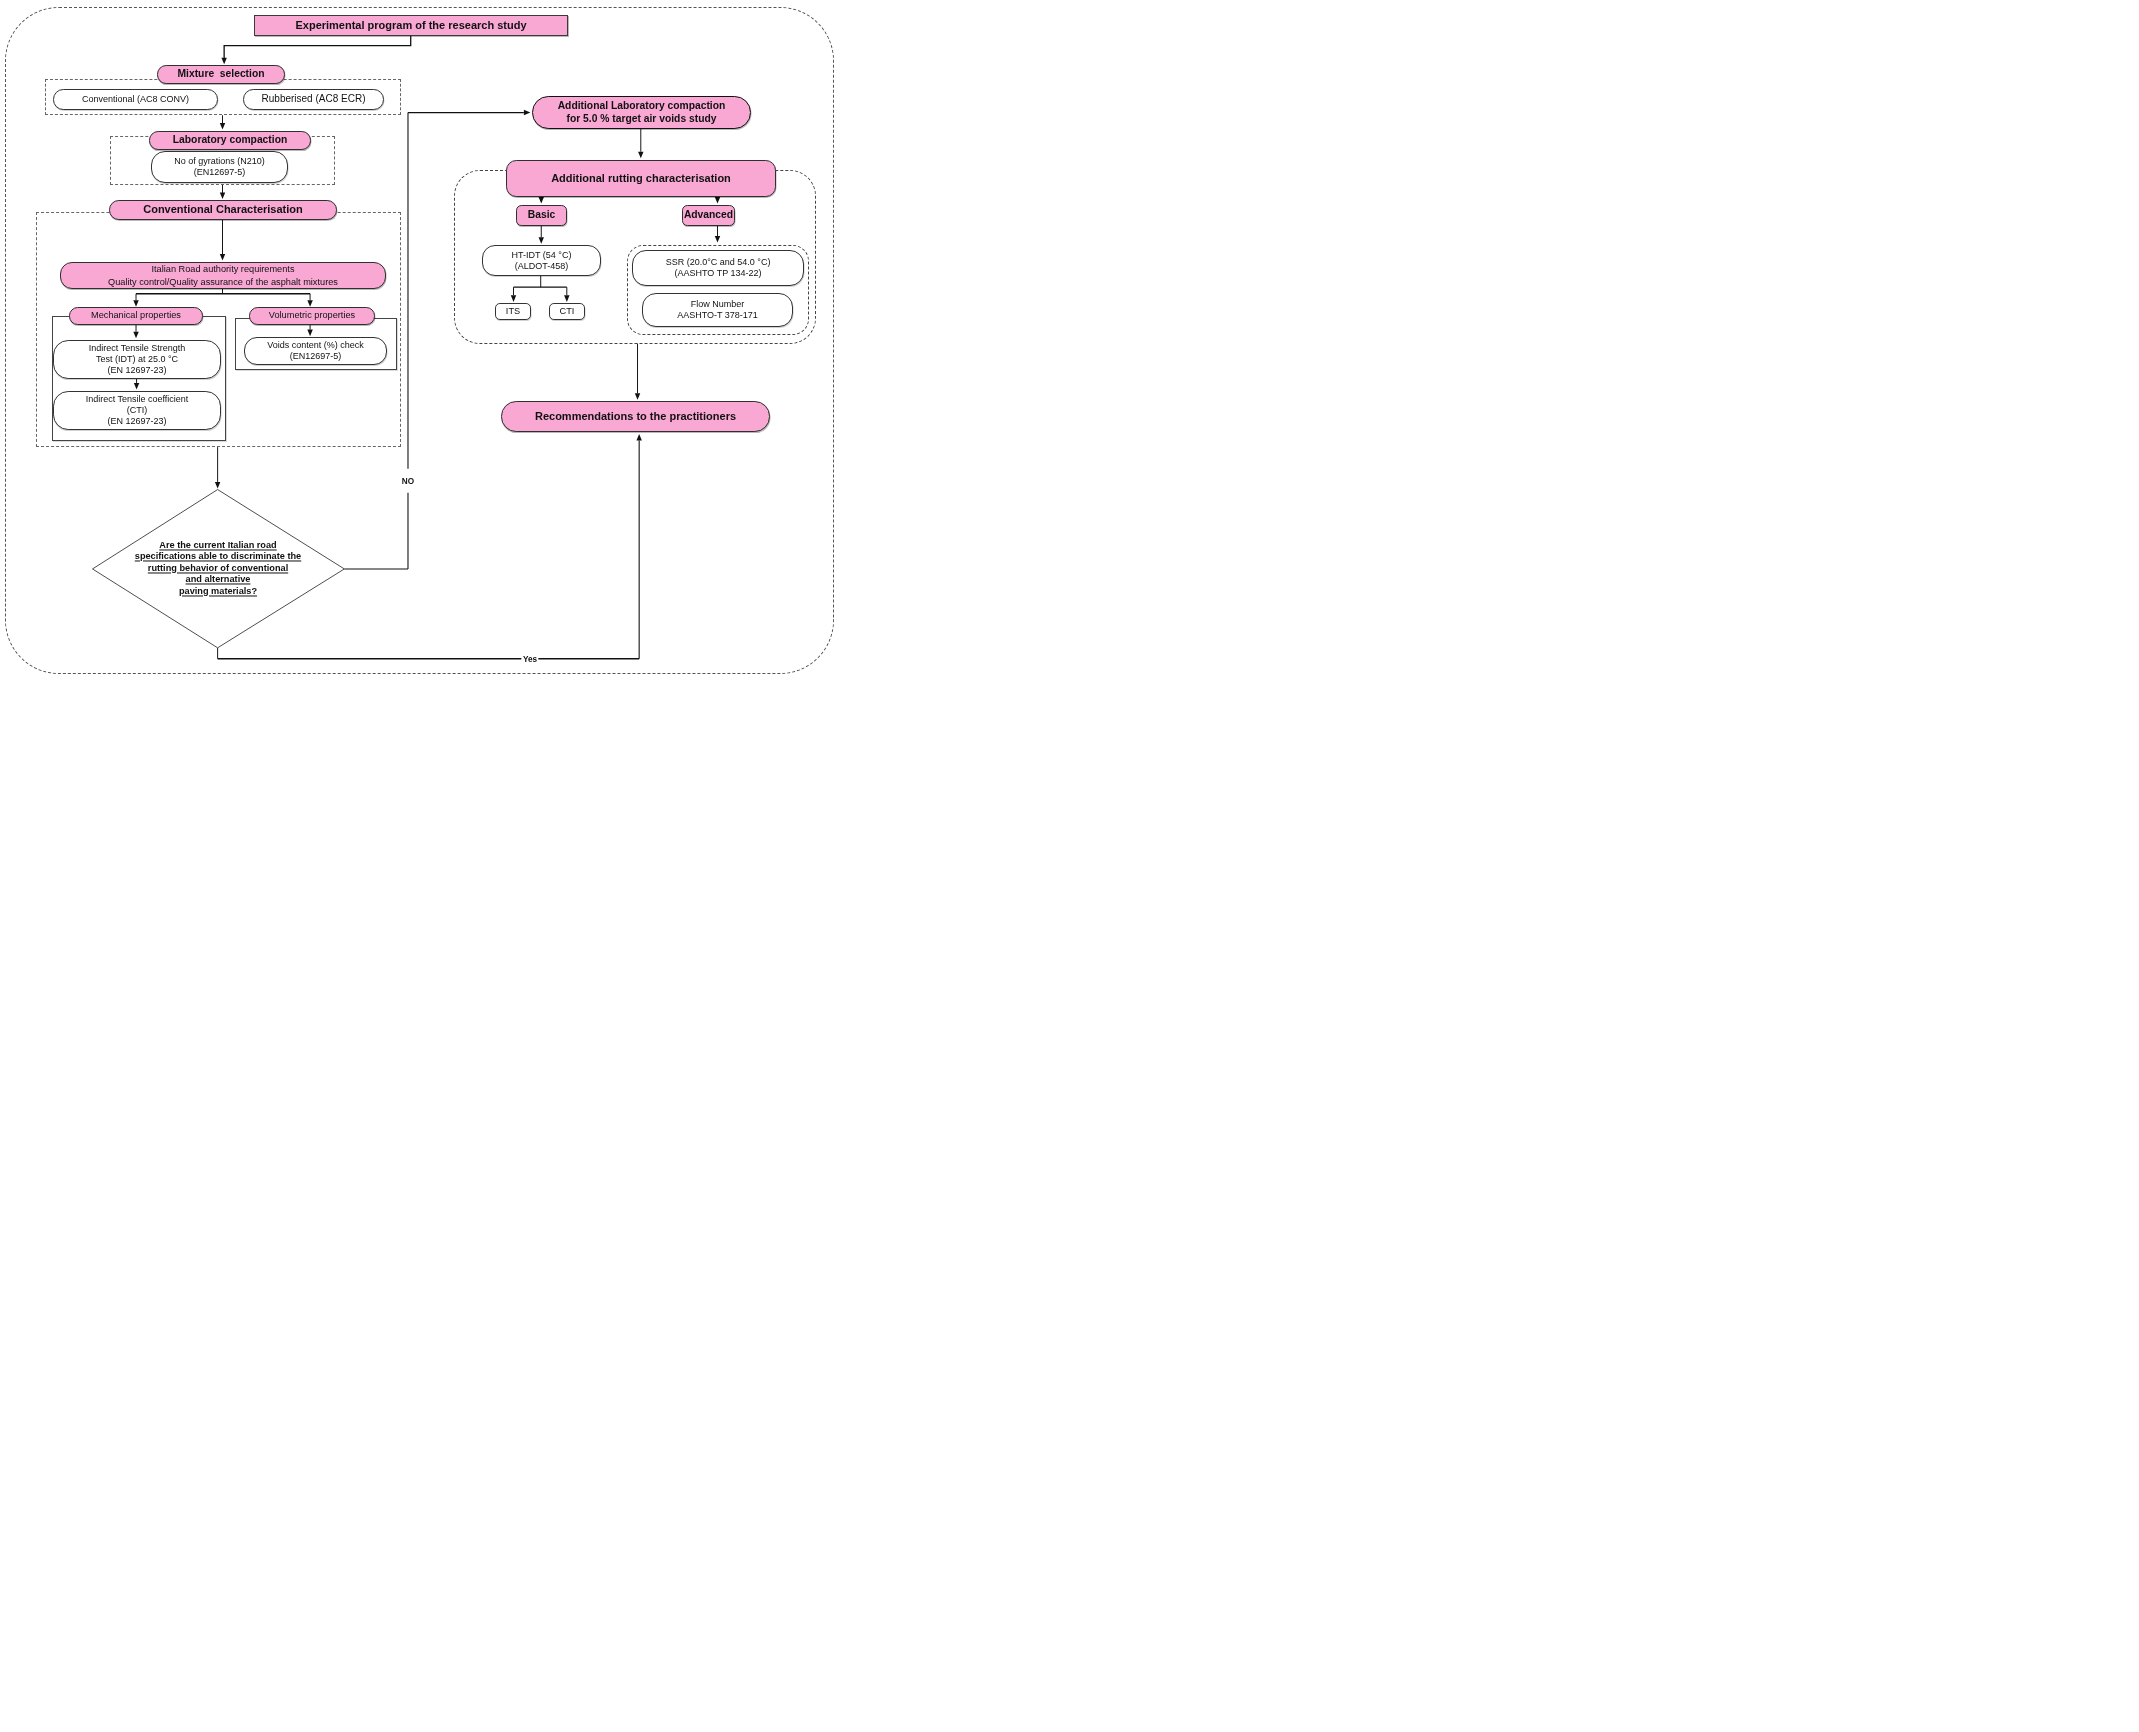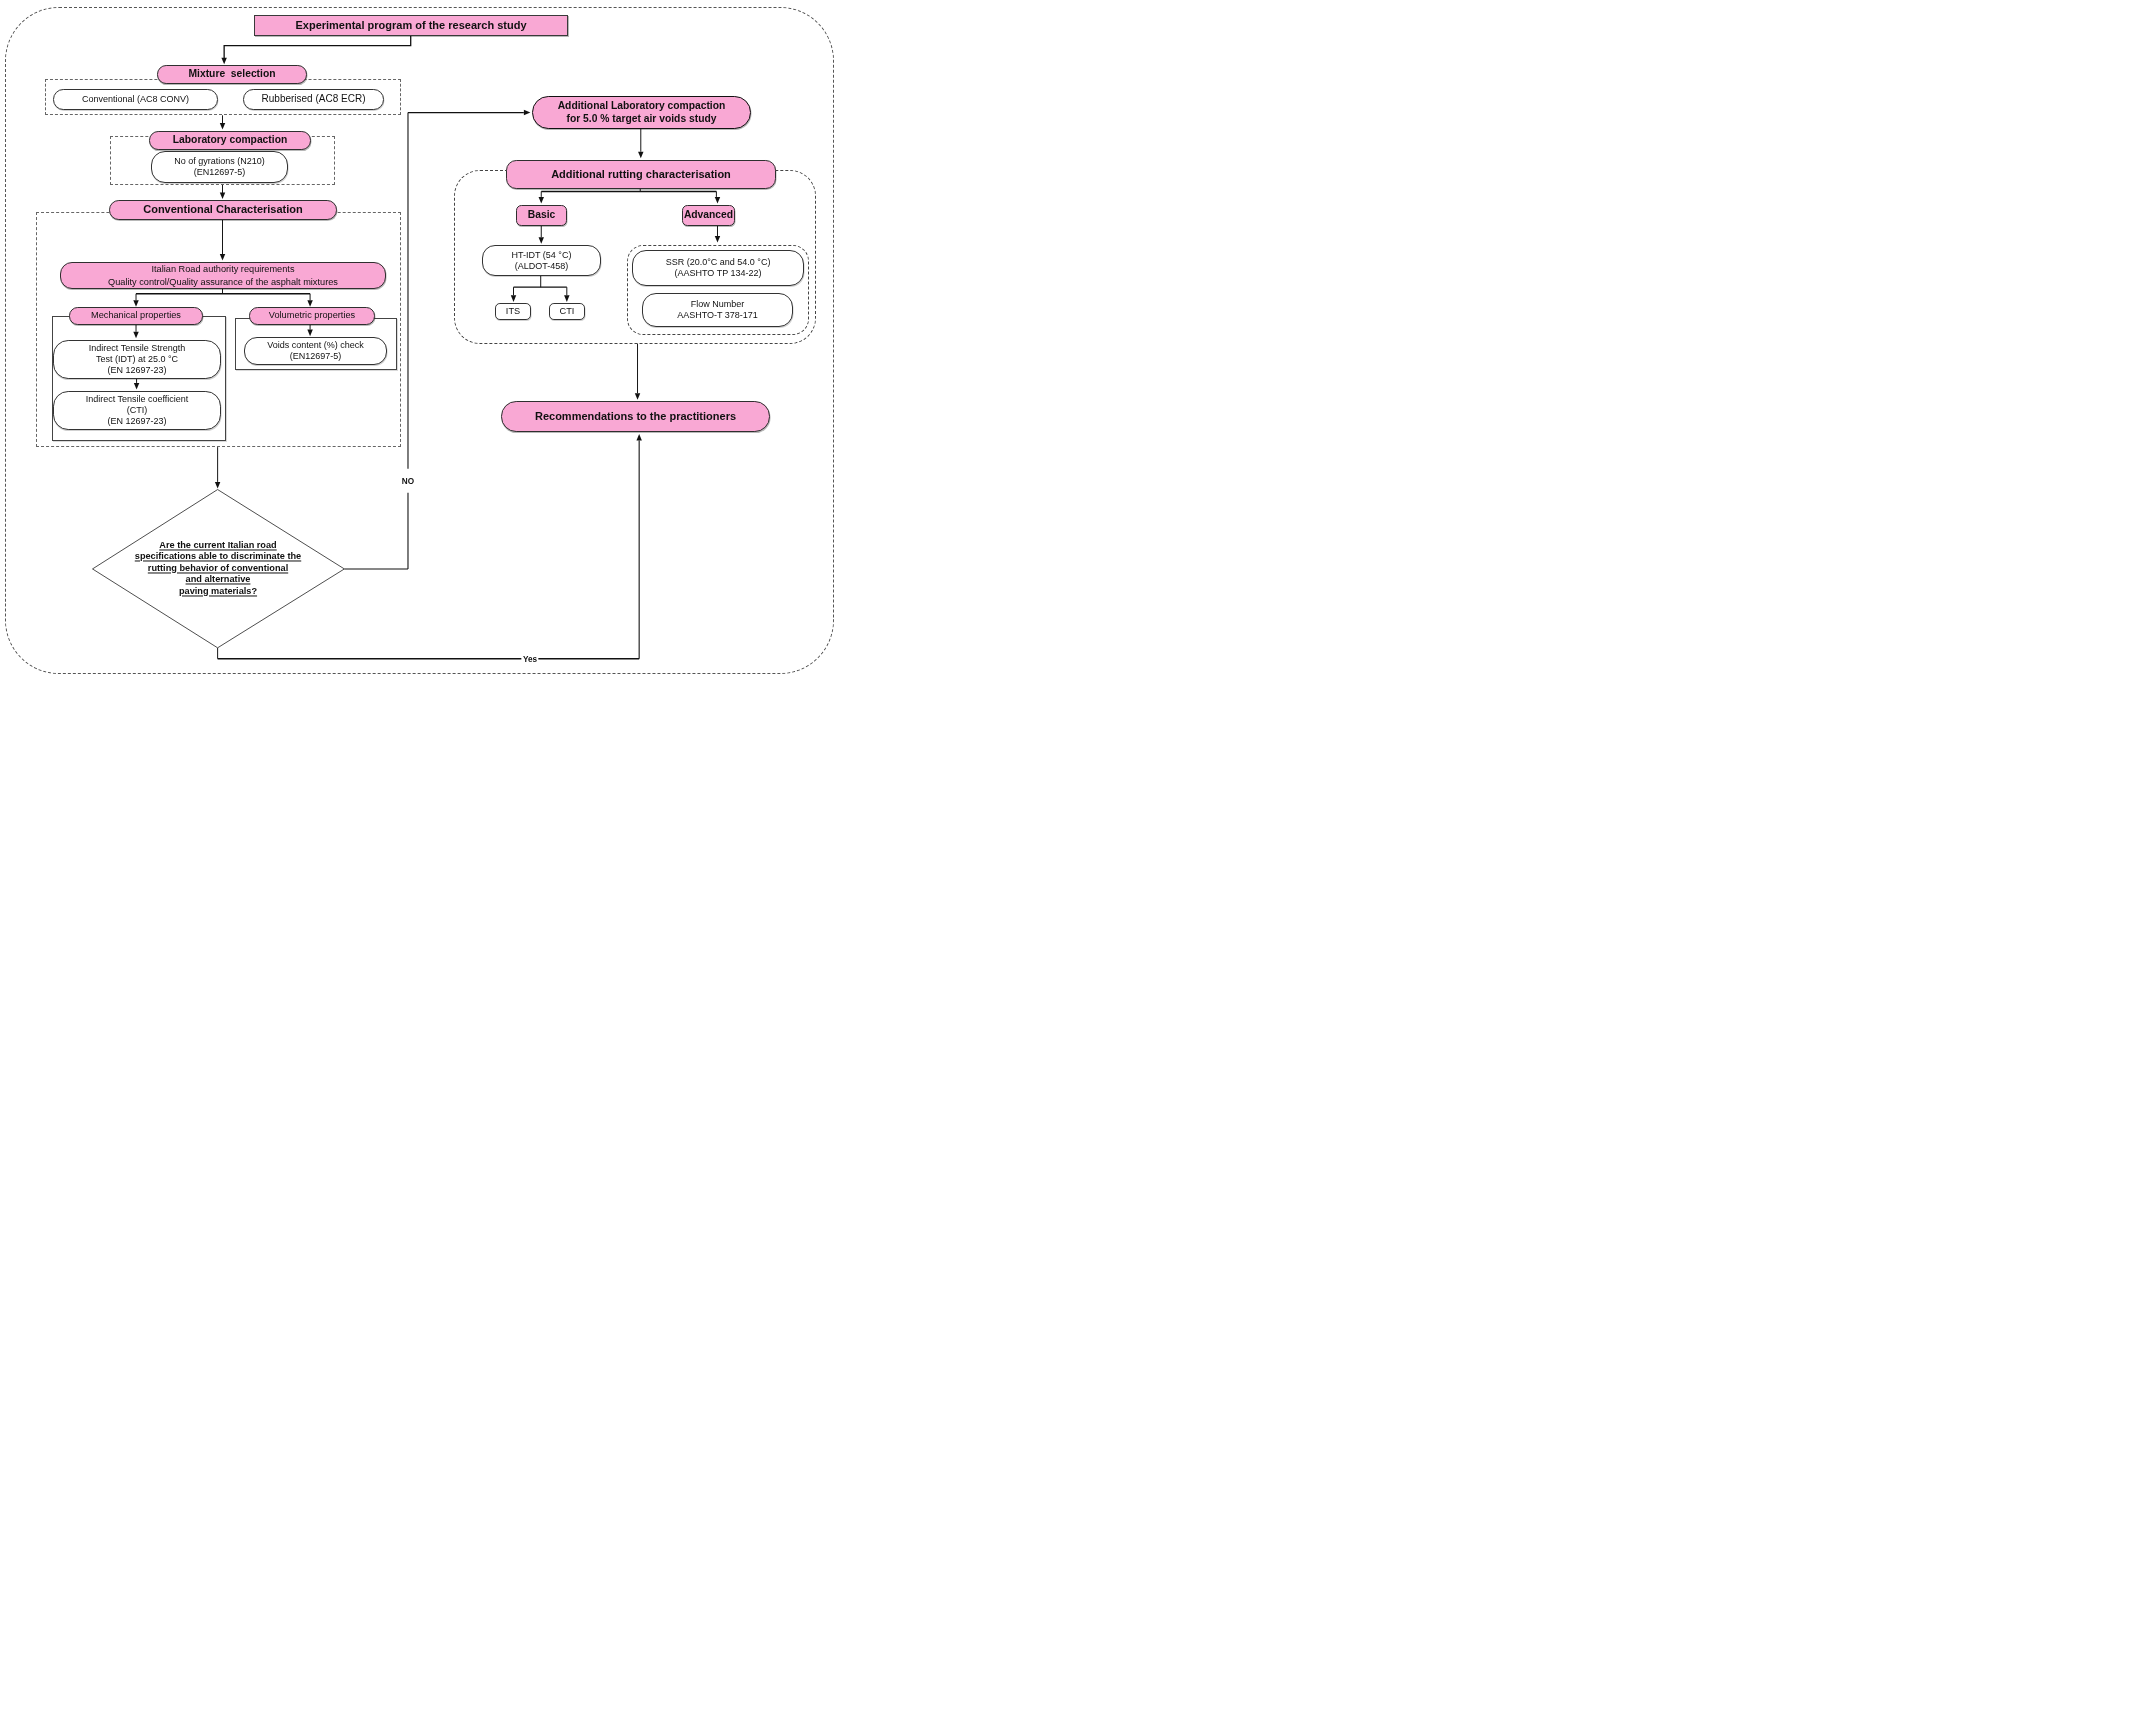--- a/index.html
+++ b/index.html
@@ -122,21 +122,21 @@
       <polygon points="1319,446 1314,434 1324,434"></polygon>
       <polygon points="944,555 939,543 949,543"></polygon>
       <polygon points="1042,555 1037,543 1047,543"></polygon>
       <polygon points="1172,735 1167,723 1177,723"></polygon>
       <polygon points="1175,798 1170,810 1180,810"></polygon>
     </g>
   </svg>
 
   <div class="node gray bold" style="left:254px;top:15.2px;width:314px;height:20.7px;font-size:11px;border:1.1px solid #3a3a3a;">Experimental program of the research study</div>
 
-  <div class="node gray bold" style="left:157px;top:65px;width:150px;height:18.5px;font-size:10.3px;border-radius:9.2px;">Mixture  selection</div>
+  <div class="node gray bold" style="left:157px;top:65px;width:128px;height:18.5px;font-size:10.3px;border-radius:9.2px;">Mixture  selection</div>
   <div class="node white" style="left:53px;top:89px;width:165px;height:20.7px;font-size:9px;border-radius:10.3px;">Conventional (AC8 CONV)</div>
   <div class="node white" style="left:243px;top:89px;width:141px;height:20.7px;font-size:10px;border-radius:10.3px;">Rubberised (AC8 ECR)</div>
 
   <div class="node gray bold" style="left:149px;top:131px;width:162px;height:18.5px;font-size:10.3px;border-radius:9.2px;">Laboratory compaction</div>
   <div class="node white" style="left:151px;top:151px;width:137px;height:32px;font-size:9px;border-radius:14px;">No of gyrations (N210)
 (EN12697-5)</div>
 
   <div class="node gray bold" style="left:109px;top:200px;width:228px;height:19.6px;font-size:11px;border-radius:9.8px;">Conventional Characterisation</div>
 
   <div class="node gray" style="left:60px;top:262px;width:326px;height:27px;font-size:9.2px;border-radius:12px;line-height:1.35;">Italian Road authority requirements
@@ -158,21 +158,21 @@
 specifications able to discriminate the
 rutting behavior of conventional
 and alternative
 paving materials?</div>
   <div class="edge-label" style="left:408px;top:481px;">NO</div>
   <div class="edge-label" style="left:530px;top:659px;">Yes</div>
 
   <div class="node gray bold" style="left:532px;top:96px;width:219px;height:33px;font-size:10.3px;border-radius:16.3px;border:1.3px solid #111;">Additional Laboratory compaction
 for 5.0 % target air voids study</div>
 
-  <div class="node gray bold" style="left:506px;top:160px;width:270px;height:29px;font-size:11px;border-radius:10.3px;">Additional rutting characterisation</div>
+  <div class="node gray bold" style="left:506px;top:160px;width:270px;height:37px;font-size:11px;border-radius:10.3px;">Additional rutting characterisation</div>
 
   <div class="node gray bold" style="left:516px;top:205px;width:51px;height:21px;font-size:10.3px;border-radius:5.4px;">Basic</div>
   <div class="node gray bold" style="left:682px;top:205px;width:53px;height:21px;font-size:10.3px;border-radius:5.4px;">Advanced</div>
 
   <div class="node white" style="left:482px;top:245px;width:119px;height:31px;font-size:9px;border-radius:13px;">HT-IDT (54 °C)
 (ALDOT-458)</div>
   <div class="node white" style="left:495px;top:303px;width:36px;height:17px;font-size:9.2px;border-radius:4.9px;">ITS</div>
   <div class="node white" style="left:549px;top:303px;width:36px;height:17px;font-size:9.2px;border-radius:4.9px;">CTI</div>
 
   <div class="node white" style="left:632px;top:250px;width:172px;height:36px;font-size:9px;border-radius:14px;">SSR (20.0°C and 54.0 °C)

